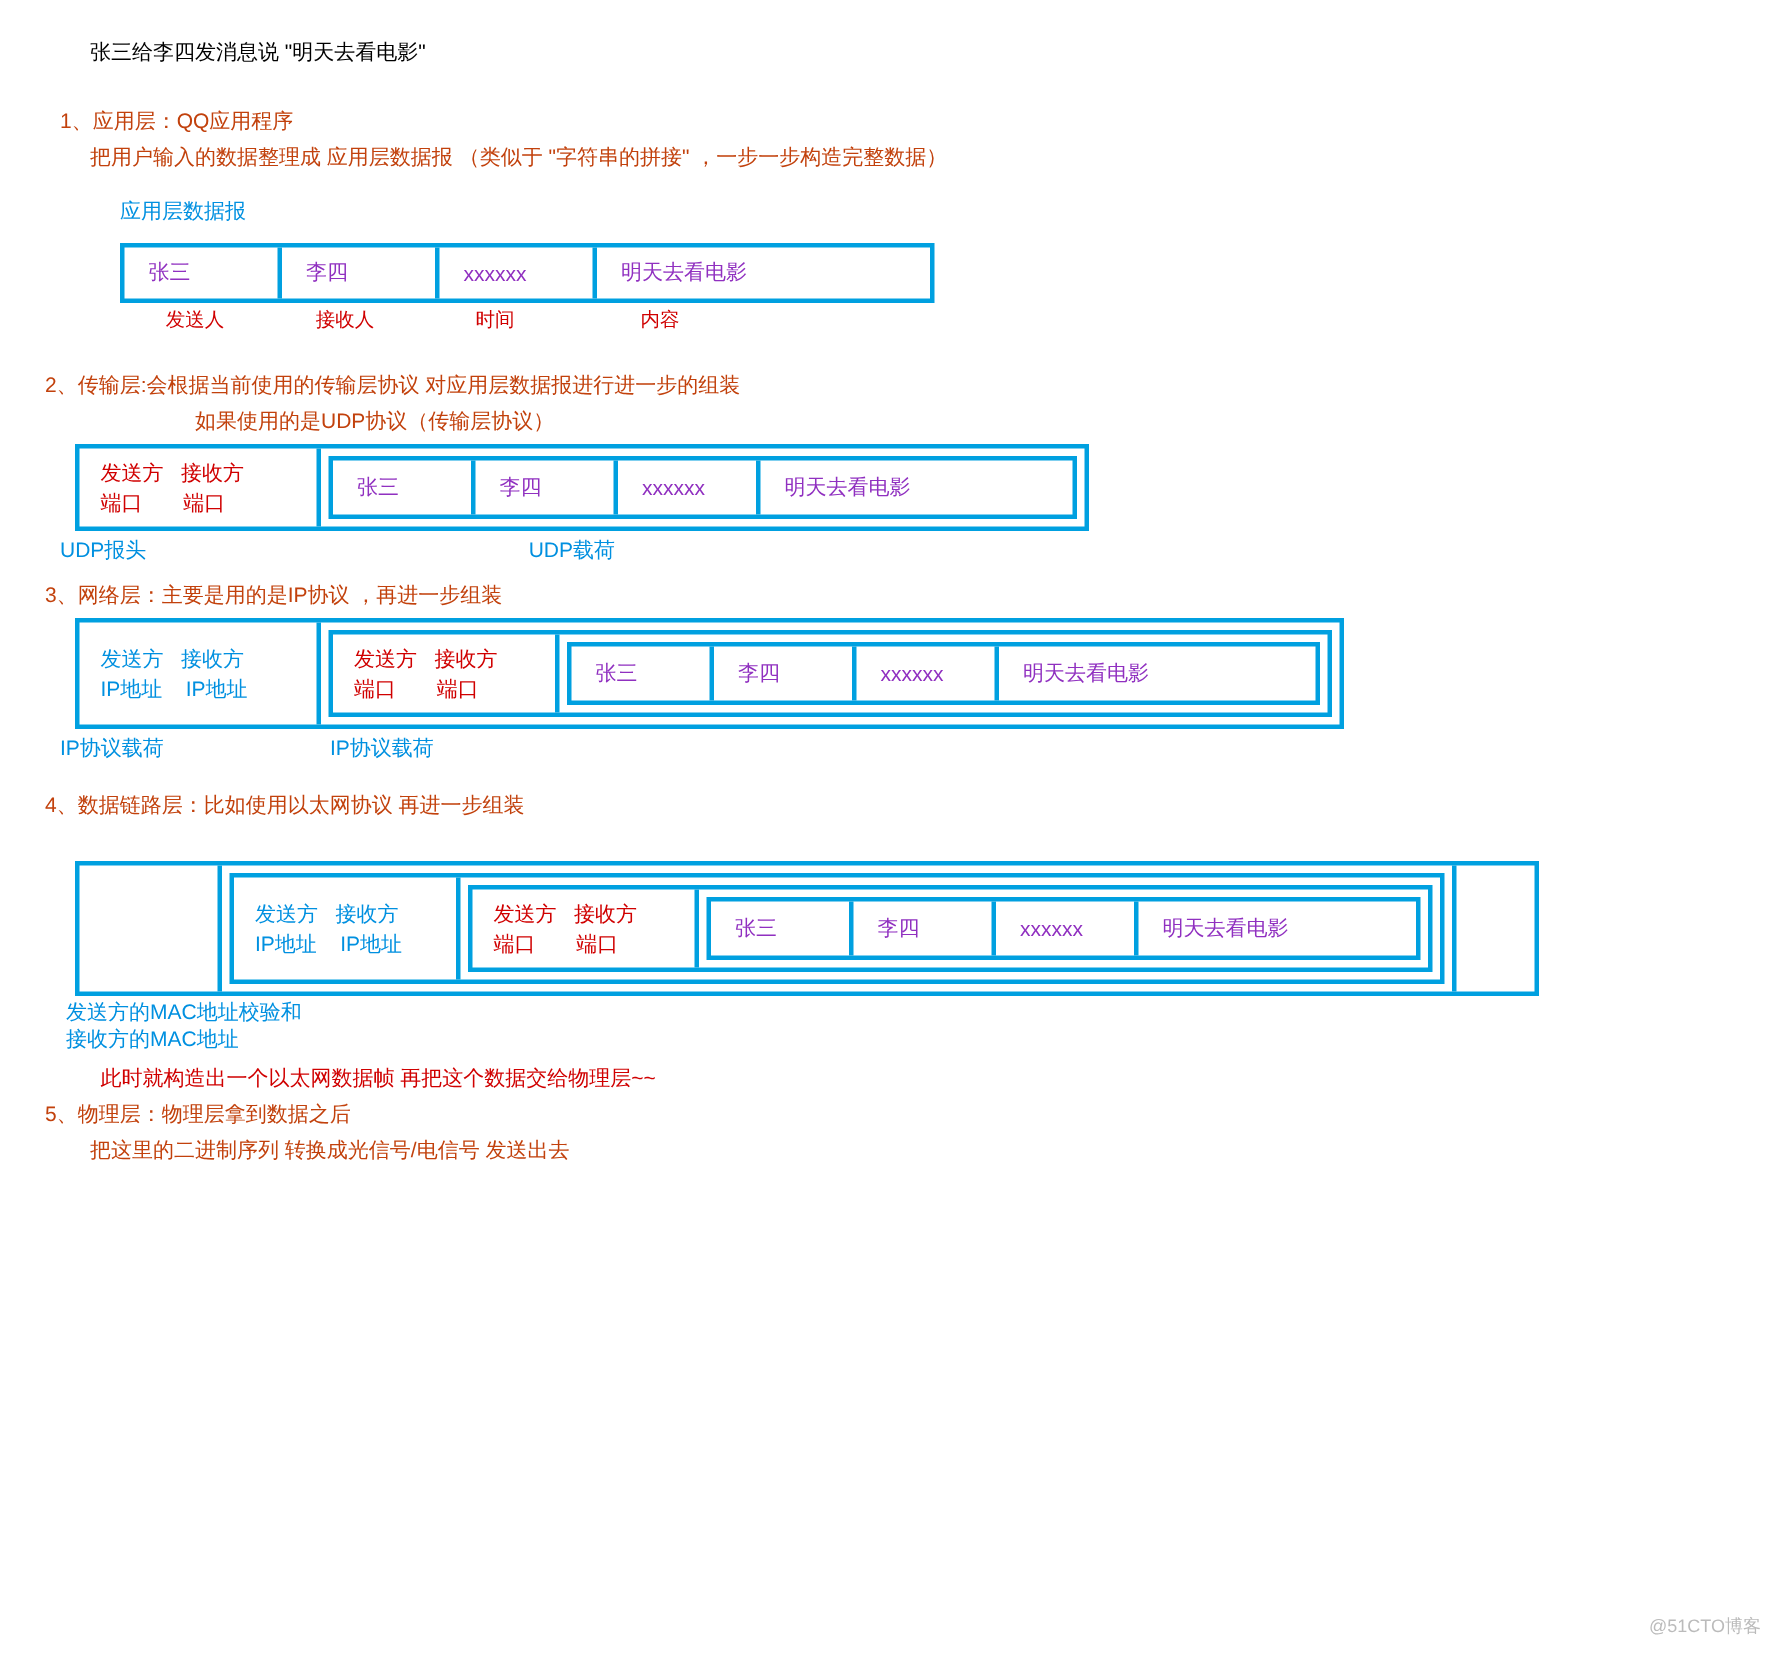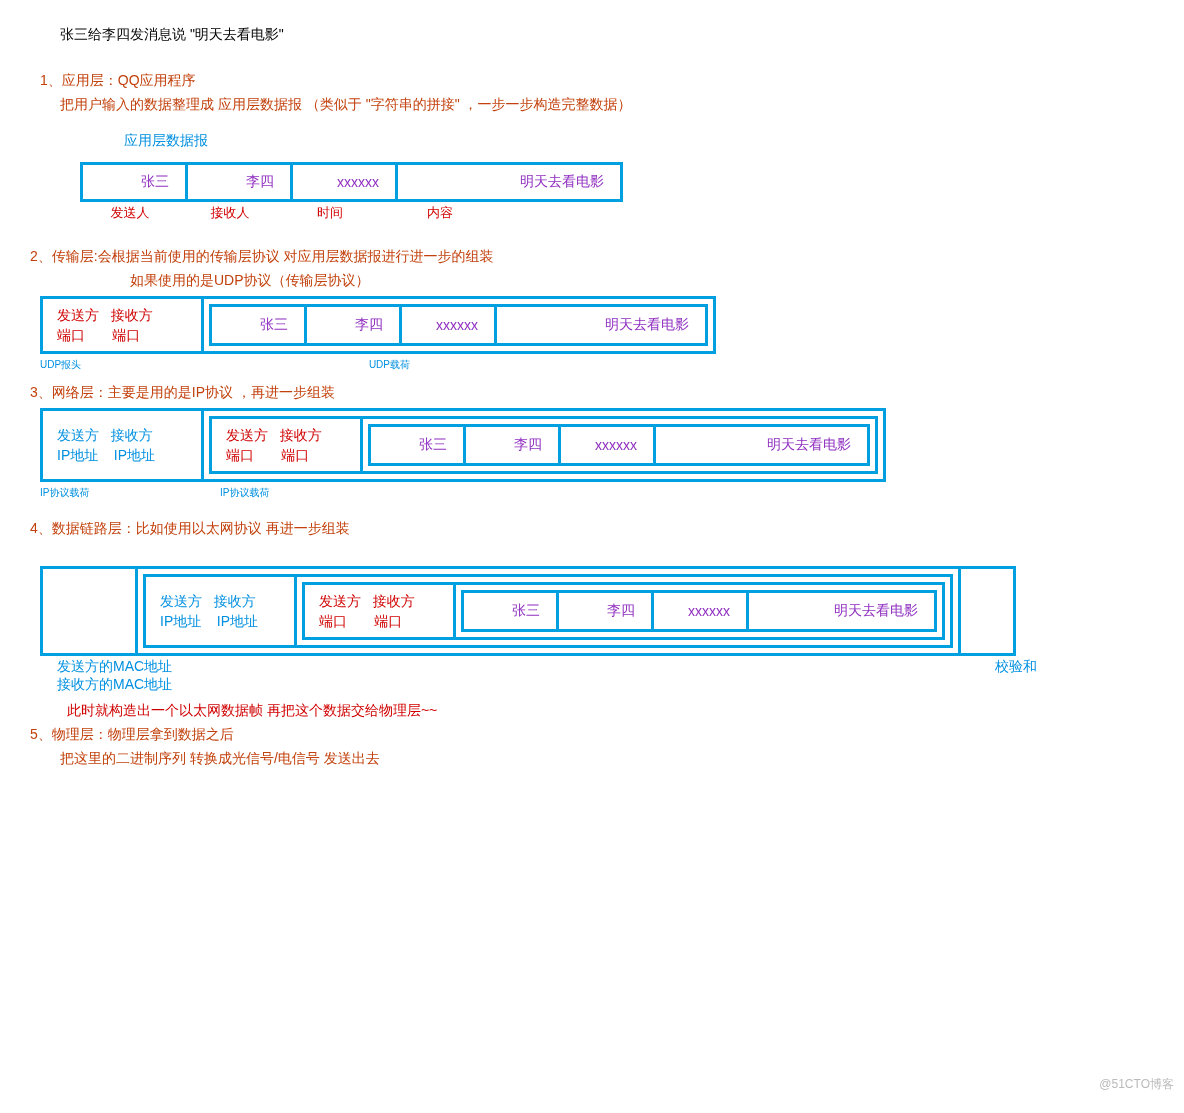--- a/index.html
+++ b/index.html
@@ -4,47 +4,47 @@
 <style>
   body{font-family:"Microsoft YaHei",Arial,sans-serif;font-size:14px;color:#000;margin:0;padding:20px 30px;background:#fff}
   .green{color:#c2410c}
   .red{color:#d00000}
   .blue{color:#0090e0}
   .purple{color:#9030c0}
   .black{color:#000}
   .line{margin:6px 0}
   .indent1{margin-left:30px}
   .pkt{border:3px solid #00a0e0;display:inline-flex;align-items:stretch;margin:6px 0 2px 20px}
-  .pktfull{display:flex;margin-left:10px;margin-right:0}
-  .cell{border-right:3px solid #00a0e0;padding:8px 16px;display:flex;align-items:center;justify-content:flex-end;min-width:60px}
+  .pktfull{display:flex;margin-right:0}
+  .cell{border-right:3px solid #00a0e0;padding:8px 16px;display:flex;align-items:center;justify-content:flex-start;min-width:60px}
   .cell:last-child{border-right:none}
   .hdr{padding:6px 14px}
   .hdr div{line-height:20px}
   .nested{border:3px solid #00a0e0;margin:5px;display:inline-flex;align-items:stretch;flex:1}
   .labels{display:flex;margin-left:20px}
   .lab{text-align:center;font-size:13px}
   .caps{display:flex;margin-left:10px;margin-top:4px}
-  .cap{text-align:left;font-size:10px}
+  .cap{text-align:left;font-size:14px}
   .watermark{position:fixed;right:10px;bottom:20px;color:#bbb;font-size:12px}
   .appcell{min-width:70px}
   .wide{min-width:140px}
 </style>
 </head>
 <body>
 
 
 
 
 <div class="line black indent1">张三给李四发消息说  "明天去看电影"</div>
 <br>
 
 
 <div class="line green" style="margin-left:10px">1、应用层：QQ应用程序</div>
 <div class="line green indent1">把用户输入的数据整理成 应用层数据报  （类似于  "字符串的拼接"  ，一步一步构造完整数据）</div>
-<div class="line blue" style="margin-left:94px;margin-top:18px">应用层数据报</div>
+<div class="line blue" style="margin-left:50px;margin-top:18px">应用层数据报</div>
 
 <div class="pkt" style="margin-left:50px">
   <div class="cell appcell">
       <span class="purple">张三</span>
     </div>
   <div class="cell appcell">
       <span class="purple">李四</span>
     </div>
   <div class="cell appcell">
       <span class="purple">xxxxxx</span>
@@ -149,21 +149,21 @@
             <span class="purple">xxxxxx</span>
           </div>
         <div class="cell" style="flex:1">
             <span class="purple">明天去看电影</span>
           </div>
       </div>
     </div>
   </div>
   <div class="cell" style="min-width:20px;border-left:3px solid #00a0e0"></div>
 </div>
-<div style="display:flex;justify-content:space-between;width:980px;margin-left:27px">
+<div style="display:flex;width:980px;margin-left:14px">
   <div>
     <div class="blue">发送方的MAC地址</div>
     <div class="blue">接收方的MAC地址</div>
   </div>
   <div class="blue">校验和</div>
 </div>
 <div class="line red" style="margin-left:37px;margin-top:8px">此时就构造出一个以太网数据帧  再把这个数据交给物理层~~</div>
 
 
 <div class="line green" style="margin-top:6px;margin-left:0">5、物理层：物理层拿到数据之后</div>

